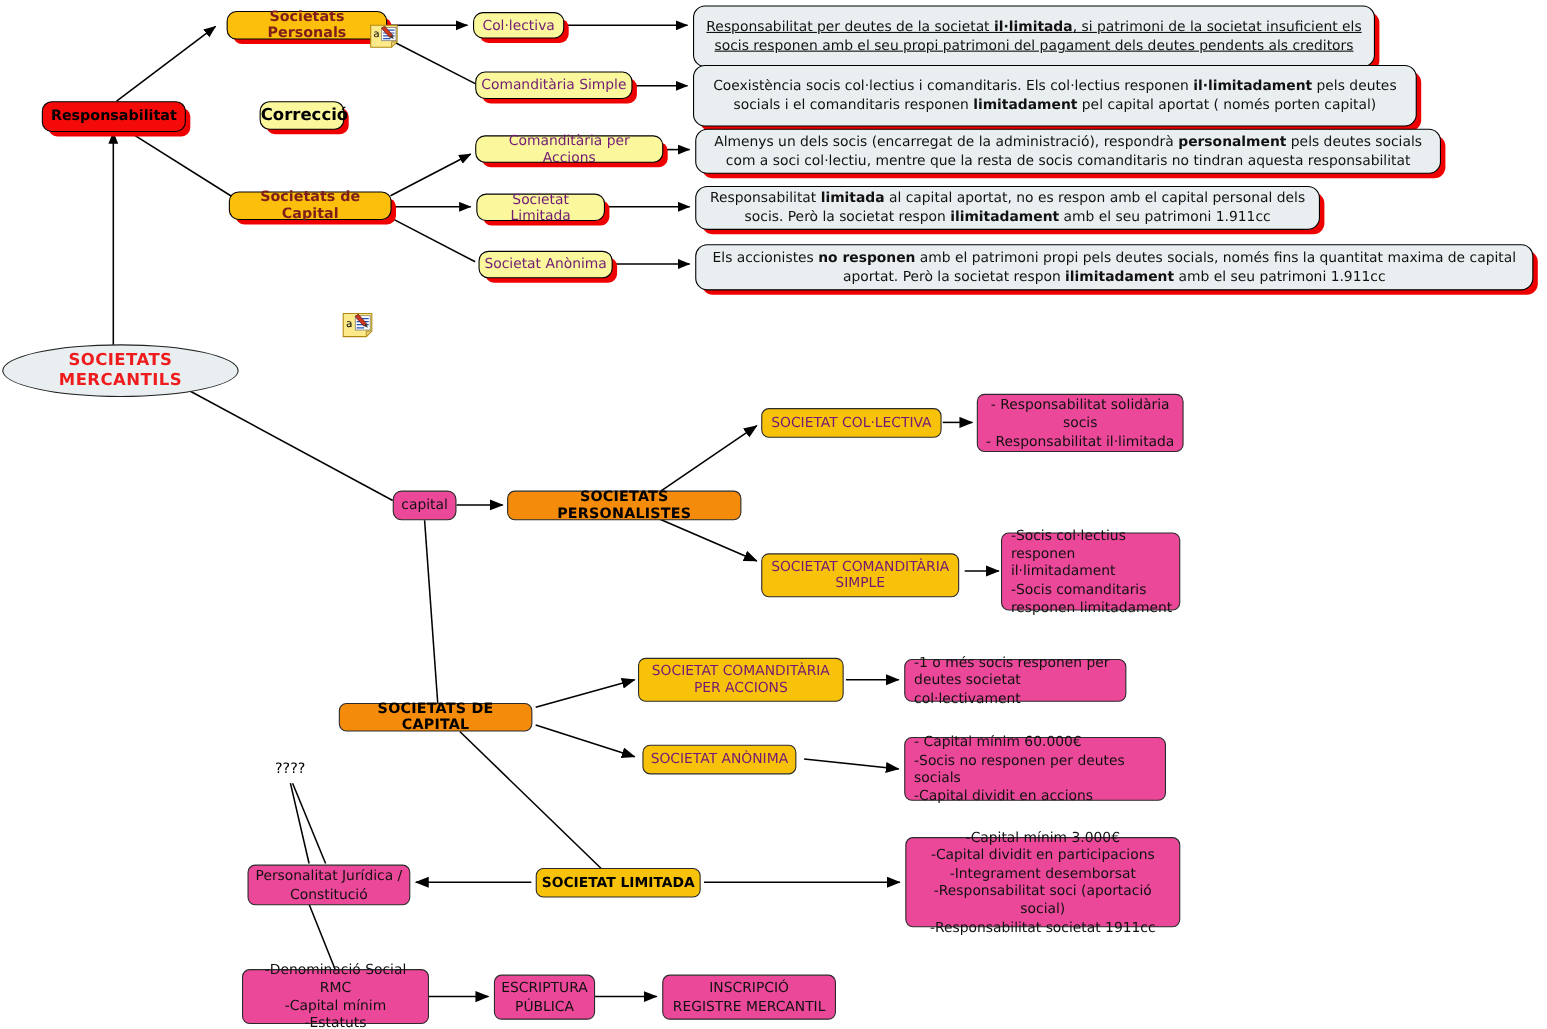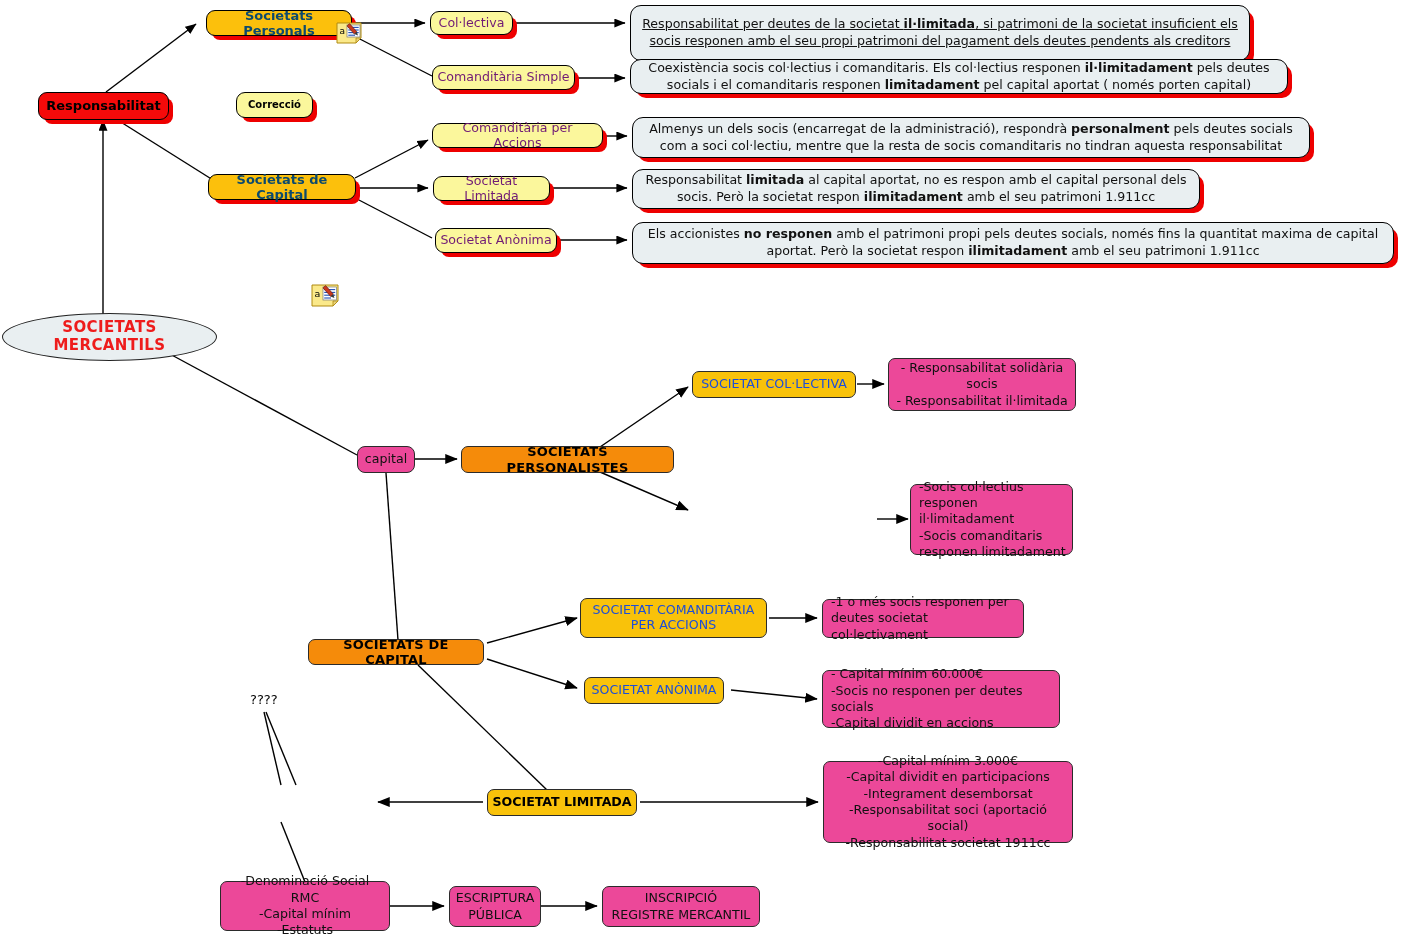--- a/index.html
+++ b/index.html
@@ -34,42 +34,42 @@
   .node .txt{ display:block; width:100%; padding:0 4px; }
 
   
   .cm{
     border:1.6px solid #000;
     border-radius:9px;
     box-shadow:5px 5px 0 -1px #ee0000;
     font-weight:bold;
   }
   .cm-red{ background:#f50a0a; color:#000; }
-  .cm-gold{ background:#fcc00c; color:#0c4a6e; }
+  .cm-gold{ background:#fcc00c; color:#7f1d1d; }
   .cm-pale{ background:#fbf79c; color:#701a75; font-weight:normal; }
   .cm-pale-b{ background:#fbf79c; color:#000; font-weight:bold; }
   .cm-note{
     background:#e9eff1;
     color:#111;
     font-weight:normal;
     border:1.6px solid #000;
     border-radius:11px;
     box-shadow:5px 5px 0 -1px #ee0000;
     font-size:12.6px;
     line-height:1.33;
   }
   .cm-note b{font-weight:bold;}
 
   
   .lm{
     border:1.5px solid #2b2b2b;
     border-radius:7px;
   }
   .lm-orange{ background:#f58b0a; color:#000; font-weight:bold; font-size:13px; letter-spacing:.2px;}
-  .lm-gold{ background:#f9c20a; color:#1d4ed8; font-weight:normal; font-size:12.6px;}
+  .lm-gold{ background:#f9c20a; color:#701a75; font-weight:normal; font-size:12.6px;}
   .lm-gold-b{ background:#f9c20a; color:#000; font-weight:bold; font-size:12.6px;}
   .lm-grey{ background:#ec4899; color:#111; font-weight:normal; font-size:12.6px; line-height:1.3;}
 
   .lm-grey.left{ justify-content:flex-start; }
   .lm-grey.left .txt{ text-align:left; padding-left:8px; }
 
   
   .ellipse{
     position:absolute;
     background:#e9eff1;
@@ -176,21 +176,21 @@
   </svg>
 
   <div class="node ellipse" style="left:2px; top:313px; width:215px; height:48px;">
     <span class="txt">SOCIETATS MERCANTILS</span>
   </div>
 
   <div class="node cm cm-red" style="left:38px; top:92px; width:131px; height:28px; font-size:13px;">
     <span class="txt">Responsabilitat</span>
   </div>
 
-  <div class="node cm cm-pale-b" style="left:236px; top:92px; width:77px; height:26px; font-size:10px;">
+  <div class="node cm cm-pale-b" style="left:236px; top:92px; width:77px; height:26px; font-size:15px;">
     <span class="txt">Correcció</span>
   </div>
 
   <div class="node cm cm-gold" style="left:206px; top:10px; width:146px; height:26px; font-size:13px;">
     <span class="txt">Societats Personals</span>
   </div>
 
   <div class="node cm cm-gold" style="left:208px; top:174px; width:148px; height:26px; font-size:13px;">
     <span class="txt">Societats de Capital</span>
   </div>
@@ -212,21 +212,21 @@
   </div>
 
   <div class="node cm cm-pale" style="left:435px; top:228px; width:122px; height:25px; font-size:12.6px;">
     <span class="txt">Societat Anònima</span>
   </div>
 
   <div class="node cm-note" style="left:630px; top:5px; width:620px; height:56px;text-decoration:underline;">
     <span class="txt">Responsabilitat per deutes de la societat <b>il·limitada</b>, si patrimoni de la societat insuficient els socis responen amb el seu propi patrimoni del pagament dels deutes pendents als creditors</span>
   </div>
 
-  <div class="node cm-note" style="left:630px; top:59px; width:658px; height:35px;">
+  <div class="node cm-note" style="left:630px; top:59px; width:658px; height:56px;">
     <span class="txt">Coexistència socis col·lectius i comanditaris. Els col·lectius responen <b>il·limitadament</b> pels deutes socials i el comanditaris responen <b>limitadament</b> pel capital aportat ( només porten capital)</span>
   </div>
 
   <div class="node cm-note" style="left:632px; top:117px; width:678px; height:41px;">
     <span class="txt">Almenys un dels socis (encarregat de la administració), respondrà <b>personalment</b> pels deutes socials com a soci col·lectiu, mentre que la resta de socis comanditaris no tindran aquesta responsabilitat</span>
   </div>
 
   <div class="node cm-note" style="left:632px; top:169px; width:568px; height:40px;">
     <span class="txt">Responsabilitat <b>limitada</b> al capital aportat, no es respon amb el capital personal dels socis. Però la societat respon <b>ilimitadament</b> amb el seu patrimoni 1.911cc</span>
   </div>
@@ -287,20 +287,23 @@
 
   <div class="node lm lm-gold" style="left:692px; top:371px; width:164px; height:27px;">
     <span class="txt">SOCIETAT COL·LECTIVA</span>
   </div>
 
   <div class="node lm lm-grey" style="left:888px; top:358px; width:188px; height:53px;">
     <span class="txt ml" style="white-space:pre-line;">- Responsabilitat solidària socis
 - Responsabilitat il·limitada</span>
   </div>
 
+  <div class="node lm lm-gold" style="left:692px; top:503px; width:180px; height:40px;">
+    <span class="txt">SOCIETAT COMANDITÀRIA SIMPLE</span>
+  </div>
 
   <div class="node lm lm-grey left" style="left:910px; top:484px; width:163px; height:71px;">
     <span class="txt" style="white-space:pre-line;">-Socis col·lectius
 responen il·limitadament
 -Socis comanditaris
 responen limitadament</span>
   </div>
 
   <div class="node lm lm-gold" style="left:580px; top:598px; width:187px; height:40px;">
     <span class="txt">SOCIETAT COMANDITÀRIA PER ACCIONS</span>
@@ -328,20 +331,24 @@
   <div class="node lm lm-grey" style="left:823px; top:761px; width:250px; height:82px;">
     <span class="txt" style="white-space:pre-line;">-Capital mínim 3.000€
 -Capital dividit en participacions
 -Integrament desemborsat
 -Responsabilitat soci (aportació social)
 -Responsabilitat societat 1911cc</span>
   </div>
 
   <div class="qmark" style="left:250px; top:692px;">????</div>
 
+  <div class="node lm lm-grey" style="left:225px; top:786px; width:148px; height:37px;">
+    <span class="txt" style="white-space:pre-line;">Personalitat Jurídica /
+Constitució</span>
+  </div>
 
   <div class="node lm lm-grey" style="left:220px; top:881px; width:170px; height:50px;">
     <span class="txt" style="white-space:pre-line;">-Denominació Social RMC
 -Capital mínim
 -Estatuts</span>
   </div>
 
   <div class="node lm lm-grey" style="left:449px; top:886px; width:92px; height:41px;">
     <span class="txt" style="white-space:pre-line;">ESCRIPTURA
 PÚBLICA</span>

